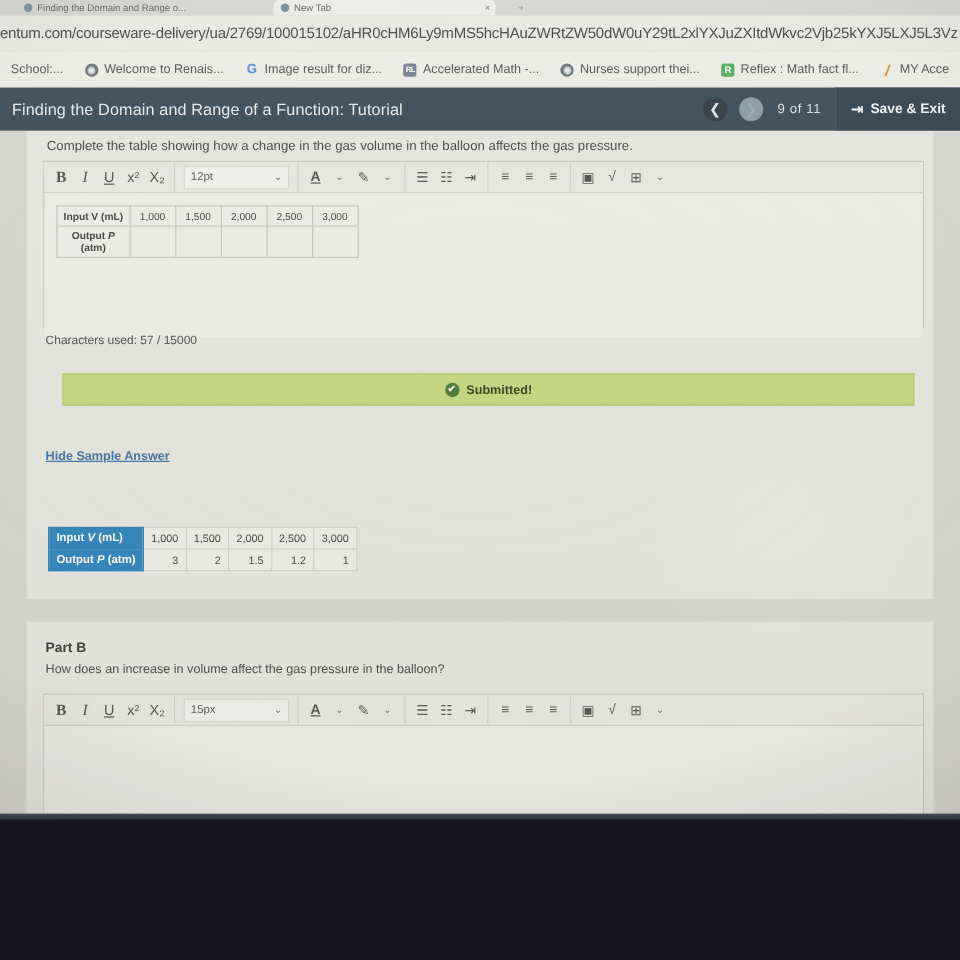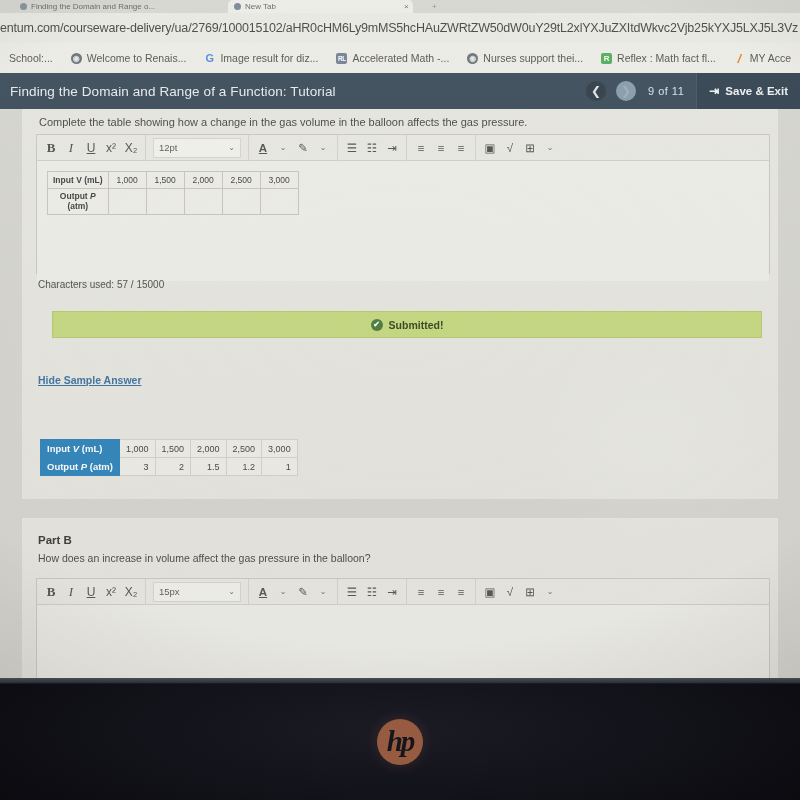--- a/index.html
+++ b/index.html
@@ -481,17 +481,14 @@
     </div>
 
    </div>
    <div id="tint"></div>
    <div id="tint2"></div>
    <div class="glare"></div>
   </div>
 
   <div class="screen-edge"></div>
 
-  <div class="bezel">
-    <div class="hp">hp</div>
-  </div>
 
 </div>
 
 </body></html>

